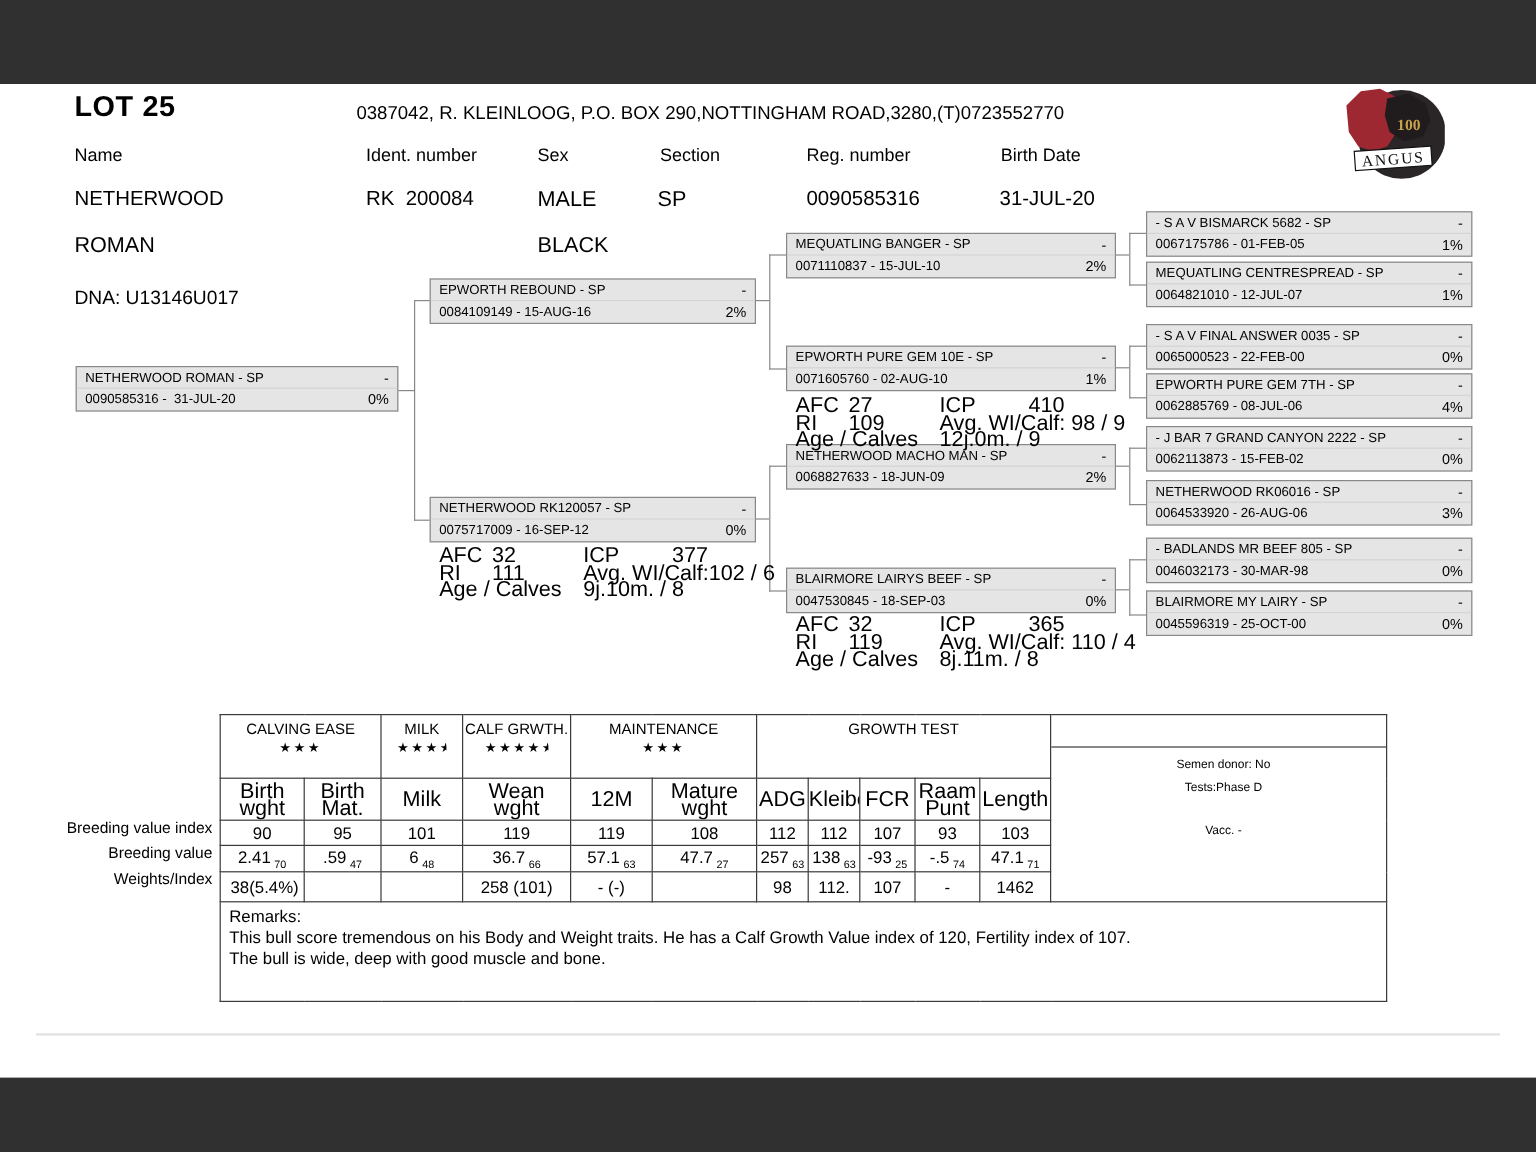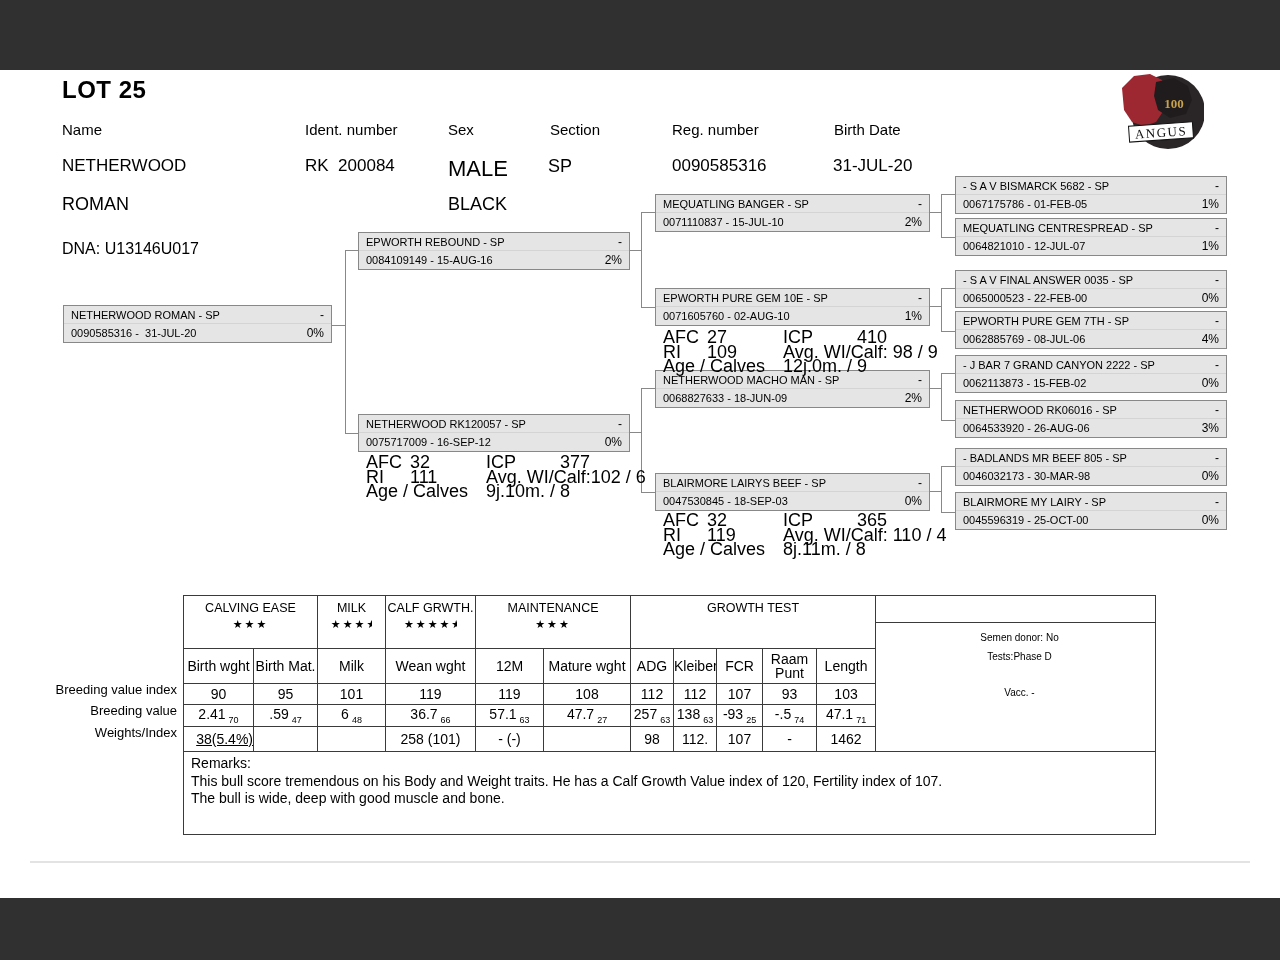--- a/index.html
+++ b/index.html
@@ -34,55 +34,56 @@
 
   
   .logo{left:1112px;top:66px;width:92px;height:94px;}
 
   
   .bvtable{position:absolute;left:183px;top:595px;border-collapse:collapse;table-layout:fixed;width:972px;}
   .bvtable td{border:1px solid #3a3a3a;padding:0;font-size:14px;text-align:center;overflow:hidden;}
   .bvtable td.group{height:47px;vertical-align:top;padding-top:5px;font-size:12.5px;}
   .stars{margin-top:4px;font-size:11px;letter-spacing:2px;line-height:11px;}
   .stars .half{display:inline-block;width:.52em;overflow:hidden;vertical-align:bottom;letter-spacing:0;}
-  .bvtable td.colhead{height:34px;font-size:14px;vertical-align:middle;line-height:14px;}
+  .bvtable td.colhead{height:34px;font-size:18px;vertical-align:middle;line-height:14px;}
   .bvtable td.idx{height:20px;}
   .bvtable td.val{height:21px;white-space:nowrap;}
   .bvtable td.wts{height:24px;}
-  .bvtable td.wts.first{text-align:right;padding-left:4px;text-decoration:underline;}
+  .bvtable td.wts.first{text-align:center;padding-left:4px;}
   .acc{font-size:9px;vertical-align:sub;margin-left:3px;}
   .panel{vertical-align:top;text-align:left;}
   .panel-top{height:26px;border-bottom:1px solid #3a3a3a;}
   .panel-body{padding:5px 0 0 8px;font-size:10px;line-height:19px;}
   .panel-body .vacc{margin-top:17px;}
   .remarks-cell{height:76px;vertical-align:top;text-align:left !important;padding:3px 7px !important;
                 font-size:13.5px;line-height:17.5px;}
   .rowlabel{position:absolute;left:0;width:177px;text-align:right;font-size:13px;}
 </style>
 </head>
 <body>
 
 <div class="page">
 
   <div class="band top"></div>
   <div class="band bottom"></div>
   <div class="divider"></div>
 
   <div class="abs lot">LOT 25</div>
+  <div class="abs owner">0387042, R. KLEINLOOG, P.O. BOX 290,NOTTINGHAM ROAD,3280,(T)0723552770</div>
 
   <div class="abs flabel" style="left:62px;">Name</div>
   <div class="abs flabel" style="left:305px;">Ident. number</div>
   <div class="abs flabel" style="left:448px;">Sex</div>
   <div class="abs flabel" style="left:550px;">Section</div>
   <div class="abs flabel" style="left:672px;">Reg. number</div>
   <div class="abs flabel" style="left:834px;">Birth Date</div>
 
   <div class="abs fvalue" style="left:62px;">NETHERWOOD</div>
   <div class="abs fvalue" style="left:305px;">RK  200084</div>
-  <div class="abs fvalue" style="left:448px;font-size:22px;">MALE</div>
+  <div class="abs fvalue" style="left:448px;font-size:18px;">MALE</div>
   <div class="abs fvalue" style="left:548px;font-size:18px;">SP</div>
   <div class="abs fvalue" style="left:672px;">0090585316</div>
   <div class="abs fvalue" style="left:833px;">31-JUL-20</div>
 
   <div class="abs fvalue2" style="left:62px;">ROMAN</div>
   <div class="abs fvalue2" style="left:448px;">BLACK</div>
   <div class="abs dna">DNA: U13146U017</div>
 
   <svg class="abs logo" viewBox="0 0 92 94">
     <circle cx="56" cy="46" r="37" fill="#2a2527"></circle>

